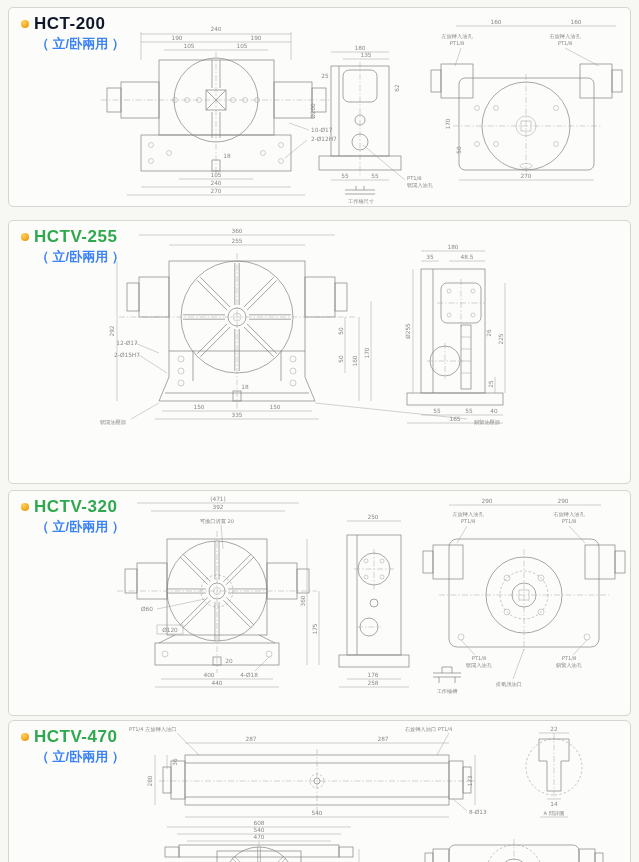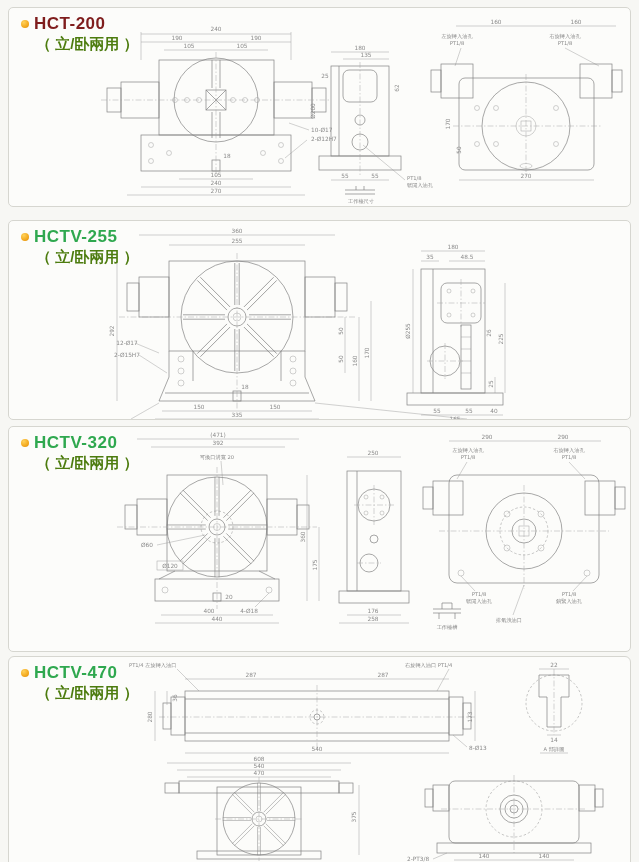--- a/index.html
+++ b/index.html
@@ -1,27 +1,27 @@
 <!DOCTYPE html>
 <html><head>
 <meta charset="utf-8">
 <style>
   html,body{margin:0;padding:0;background:#f7f7f4;font-family:"Liberation Sans",sans-serif;}
   .sheet{width:639px;height:862px;background:#f7f7f4;position:relative;box-sizing:border-box;padding:7px 8px;}
   .panel{position:relative;background:#fcfcfa;border:1px solid #d6d6d0;border-radius:5px;box-sizing:border-box;overflow:hidden;}
   .p1{height:200px;margin-bottom:13px;}
-  .p2{height:200px;margin-bottom:6px;}
+  .p2{height:264px;margin-bottom:6px;}
   .p3{height:226px;margin-bottom:4px;}
   .p4{height:214px;border-radius:6px;}
   .hdr{position:absolute;left:12px;top:6px;z-index:2;}
   .trow{display:flex;align-items:center;gap:5px;}
   .bullet{width:8px;height:8px;border-radius:50%;background:radial-gradient(circle at 35% 30%,#ffd25a,#f3a81e 60%,#d98b07);display:inline-block;}
   .title{font-size:17px;font-weight:bold;letter-spacing:.5px;color:#2fa84f;}
-  .title.red{color:#7f1d1d;}
-  .subtitle{font-size:15px;font-weight:bold;color:#4d7c0f;padding-left:15px;margin-top:1px;}
+  .title.red{color:#0f172a;}
+  .subtitle{font-size:13px;font-weight:bold;color:#3b82f6;padding-left:15px;margin-top:1px;}
   svg.draw{position:absolute;left:0;top:0;}
   svg .s{stroke:#828282;fill:none;stroke-width:.7;}
   svg .th{stroke:#9a9a9a;fill:none;stroke-width:.45;}
   svg .c{stroke:#a0a0a0;fill:none;stroke-width:.45;stroke-dasharray:6 2 1.5 2;}
   svg .d{stroke:#909090;fill:none;stroke-width:.5;stroke-dasharray:2.5 2;}
   svg text{fill:#8b8b8b;font-size:5.8px;font-family:"DejaVu Sans",sans-serif;text-anchor:middle;}
   svg text.ts{text-anchor:start;}
   svg text.cj{font-size:5.2px;}
 </style>
 </head>

